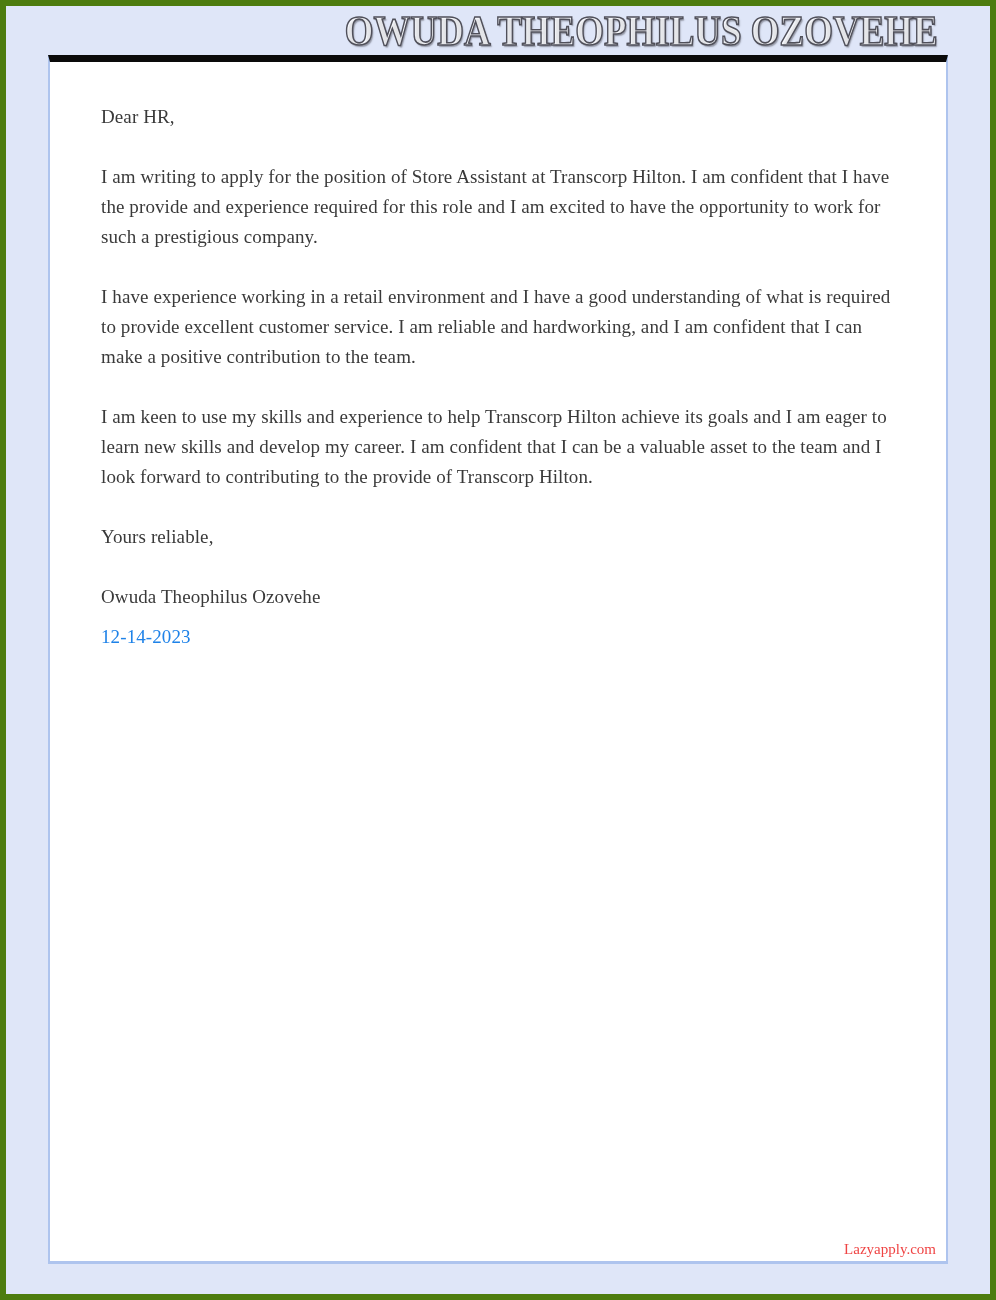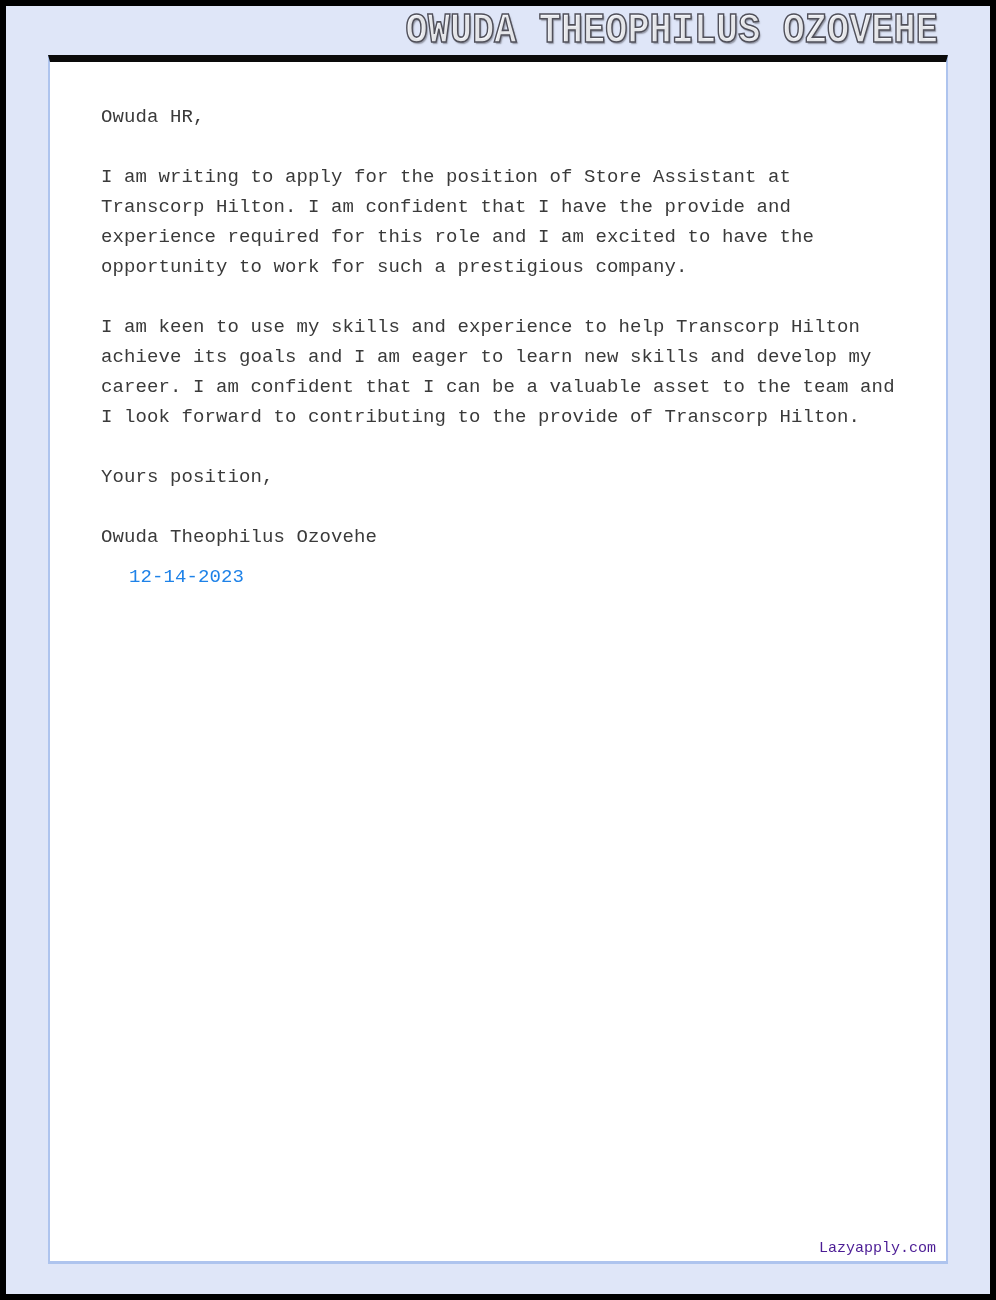--- a/index.html
+++ b/index.html
@@ -5,23 +5,23 @@
   html, body {
     margin: 0;
     padding: 0;
     background: #fff;
   }
   .frame {
     position: relative;
     width: 996px;
     height: 1300px;
     box-sizing: border-box;
-    border: 6px solid #000000;
+    border: 6px solid #4d7c0f;
     background: var(--background, #dfe6f8);
-    font-family: Liberation Mono, monospace;
+    font-family: Liberation Serif, serif;
     overflow: hidden;
   }
   .letterhead {
     position: absolute;
     top: 0;
     left: 0;
     right: 0;
     height: 49px;
   }
   .header-name {
@@ -68,48 +68,48 @@
   .content p.signature {
     margin-bottom: 10px;
   }
   .date-link {
     display: inline-block;
     color: var(--date-link, #1e82e8);
     text-decoration: none;
     cursor: pointer;
     font-size: 19px;
     line-height: 30px;
-    margin-left: 28px;
   }
   .watermark {
     position: absolute;
     right: 10px;
     bottom: 3px;
     font-size: 15px;
     line-height: 18px;
-    color: #4c1d95;
+    color: #ef4444;
     text-decoration: none;
     cursor: pointer;
   }
 </style>
 </head>
 <body>
 
 <div class="frame">
 
   <div class="letterhead">
     <div class="header-name">OWUDA THEOPHILUS OZOVEHE</div>
   </div>
 
   <div class="page">
     <div class="content">
-      <p>Owuda HR,</p>
+      <p>Dear HR,</p>
       <p>I am writing to apply for the position of Store Assistant at Transcorp Hilton. I am confident that I have the provide and experience required for this role and I am excited to have the opportunity to work for such a prestigious company.</p>
+      <p>I have experience working in a retail environment and I have a good understanding of what is required to provide excellent customer service. I am reliable and hardworking, and I am confident that I can make a positive contribution to the team.</p>
       <p>I am keen to use my skills and experience to help Transcorp Hilton achieve its goals and I am eager to learn new skills and develop my career. I am confident that I can be a valuable asset to the team and I look forward to contributing to the provide of Transcorp Hilton.</p>
-      <p>Yours position,</p>
+      <p>Yours reliable,</p>
       <p class="signature">Owuda Theophilus Ozovehe</p>
       <a class="date-link">12-14-2023</a>
     </div>
 
     <a class="watermark">Lazyapply.com</a>
   </div>
 
 </div>
 
 </body></html>

